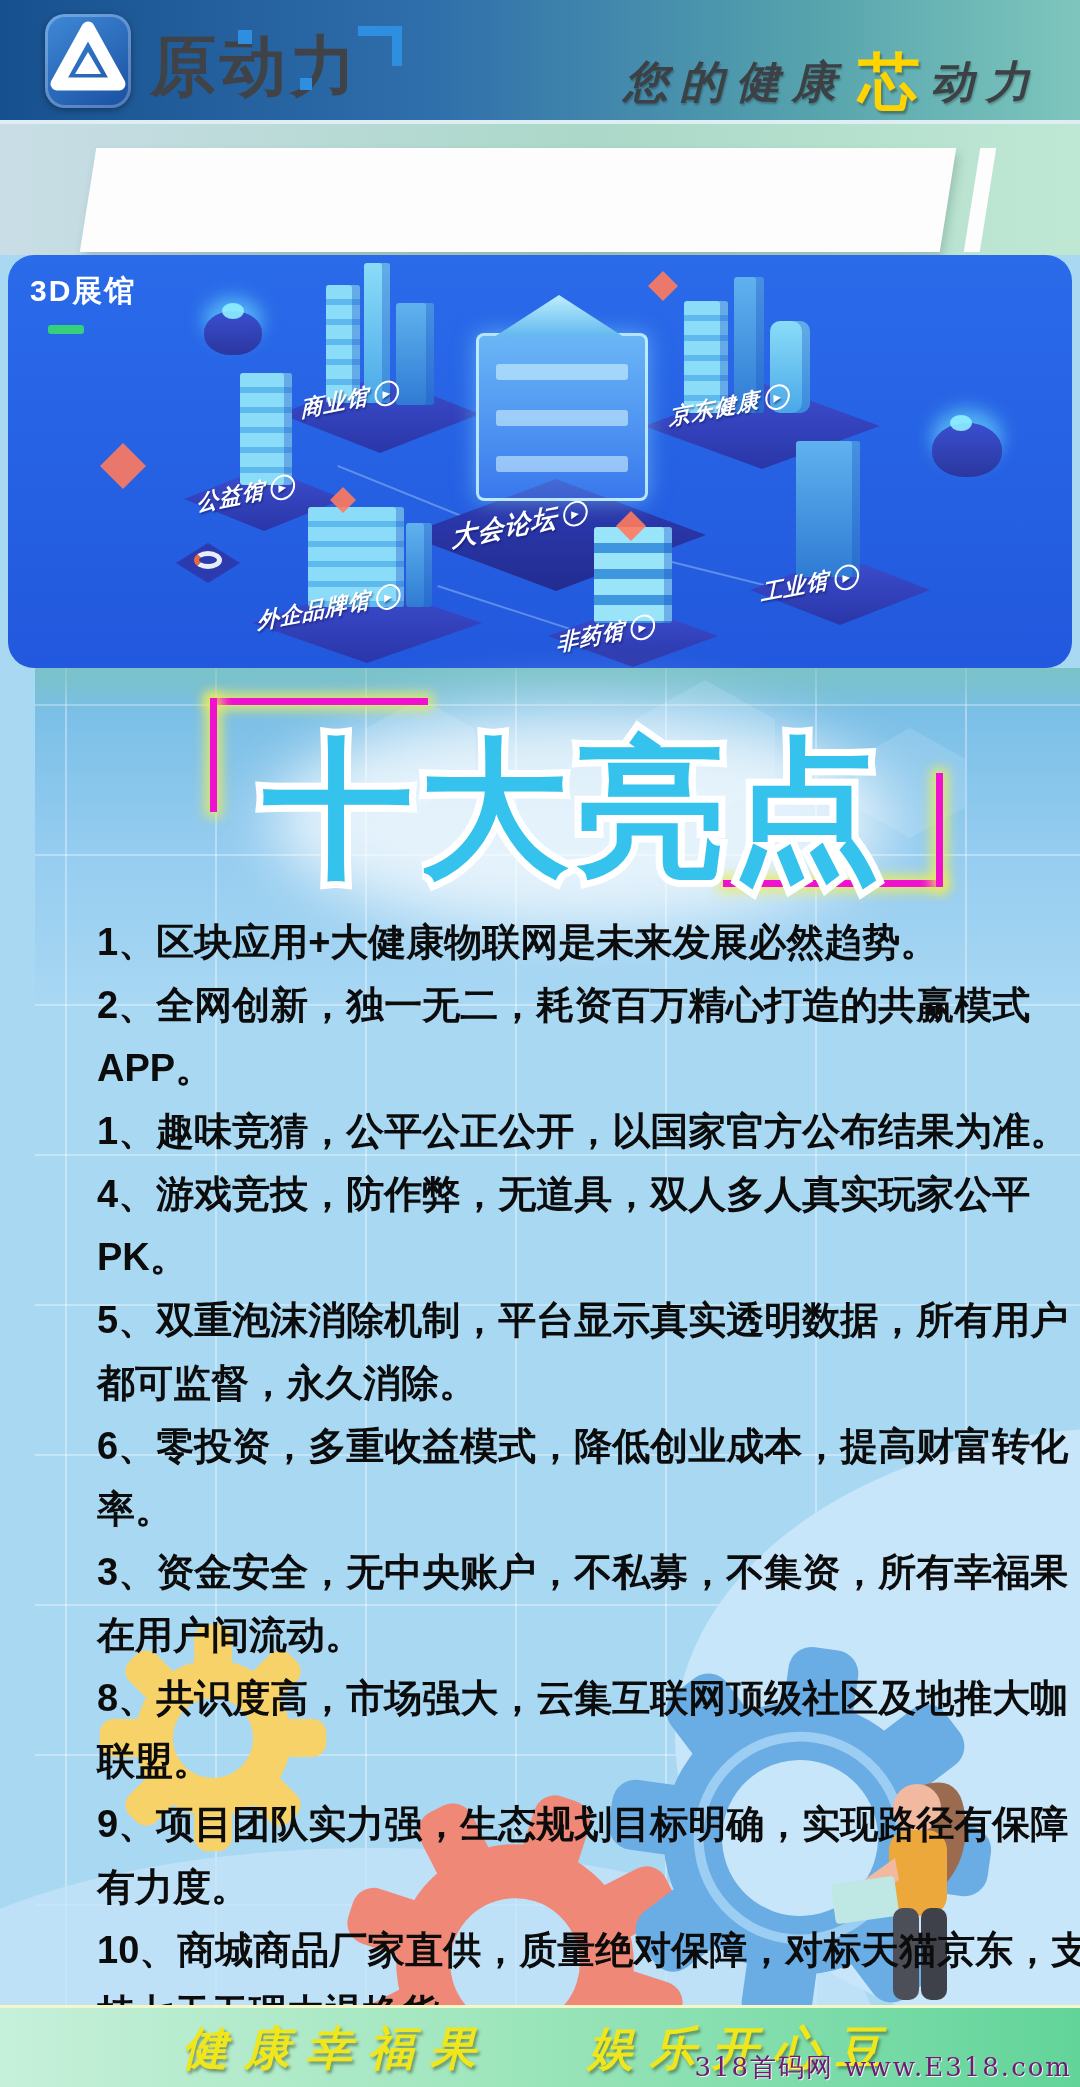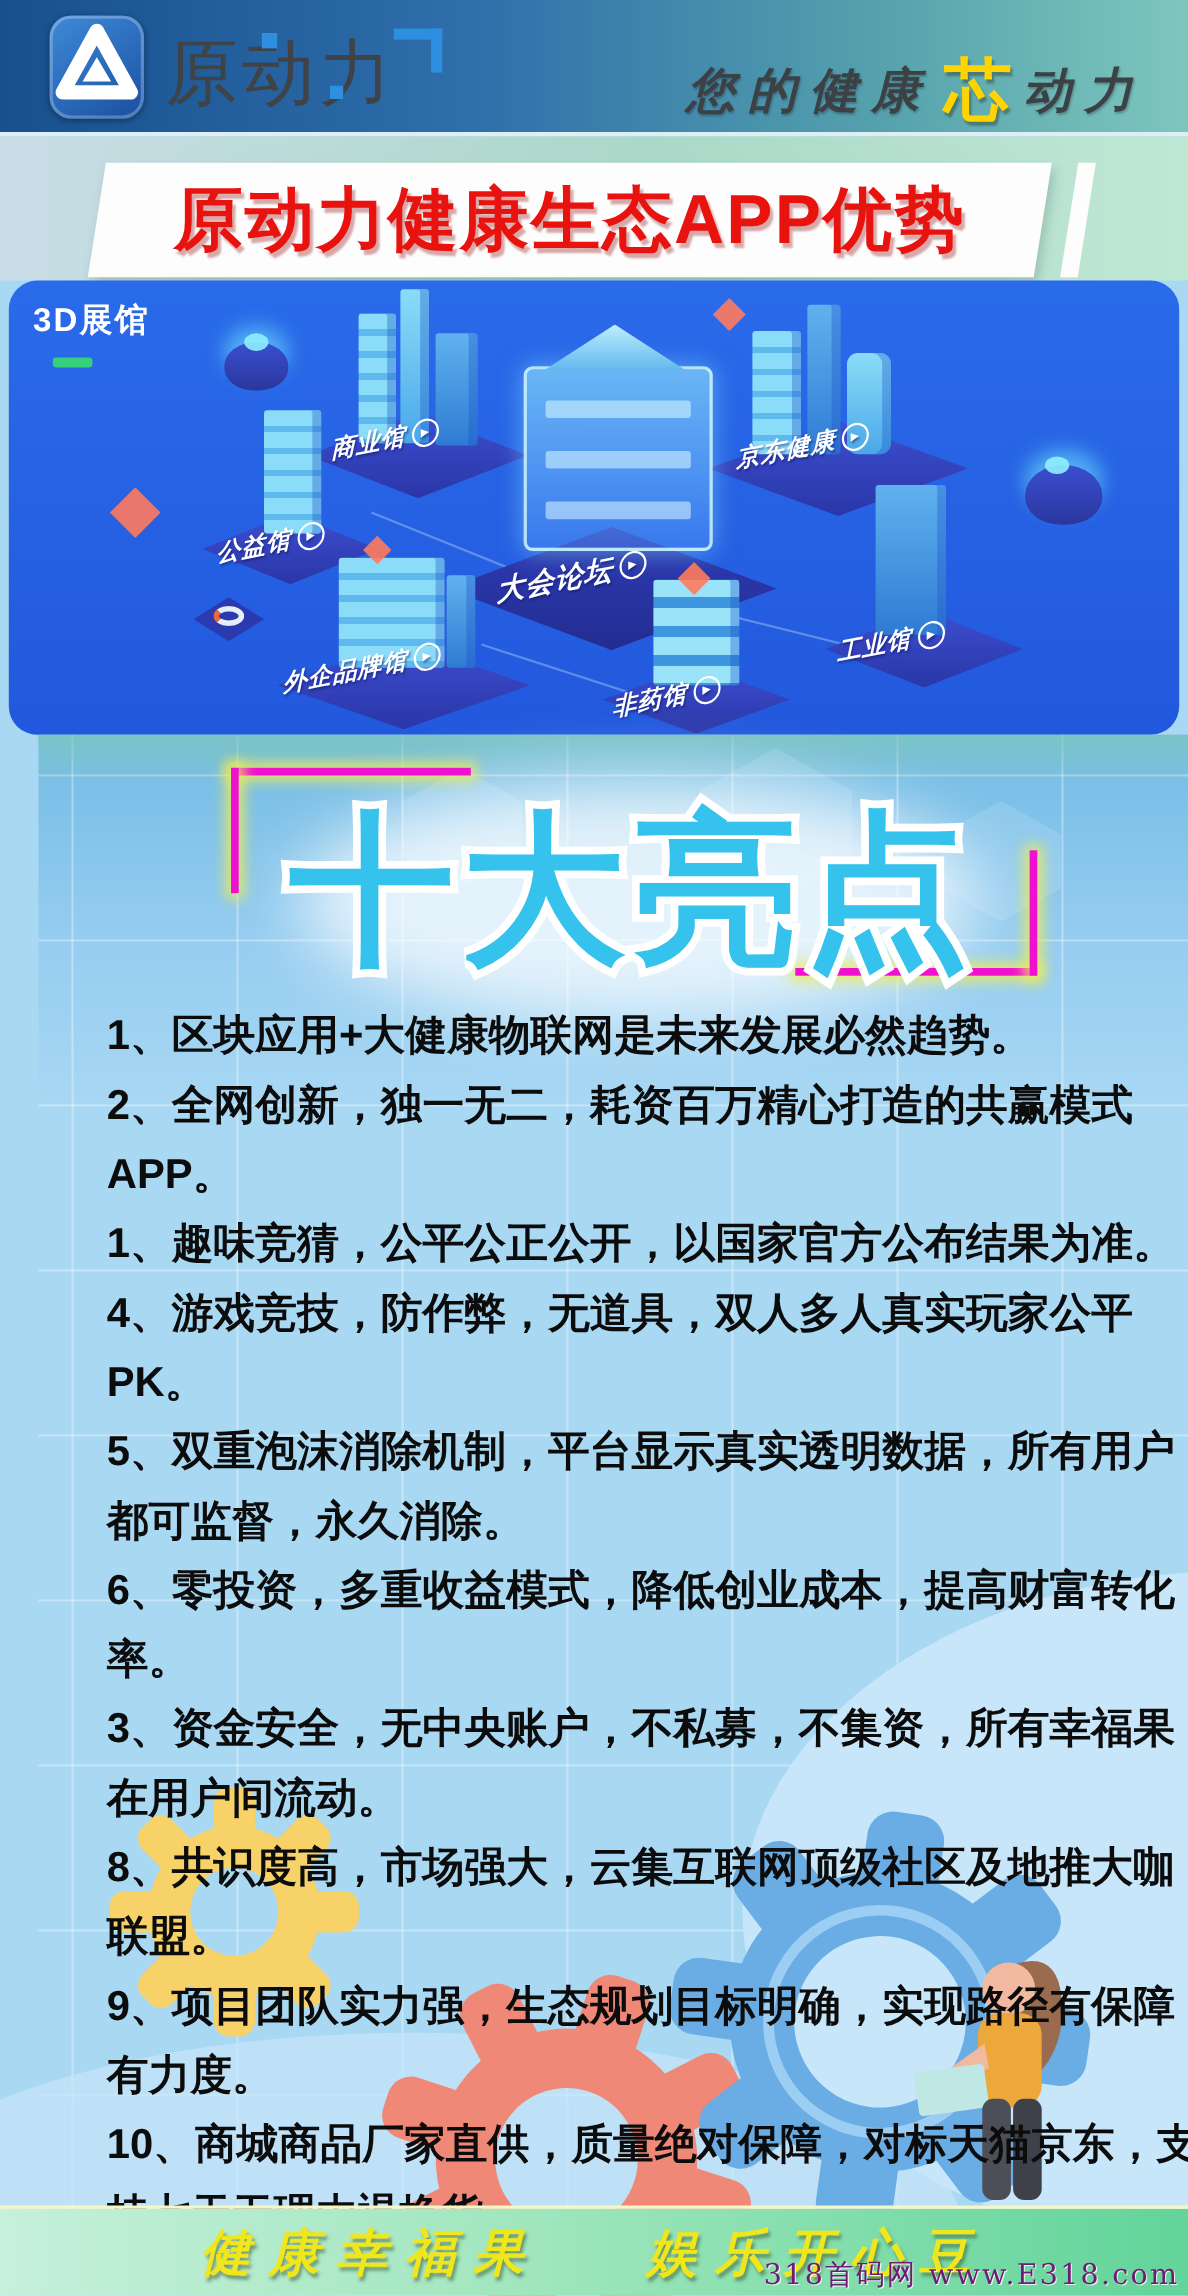--- a/index.html
+++ b/index.html
@@ -5,21 +5,21 @@
   html,body{margin:0;padding:0;}
   body{font-family:"Liberation Sans","DejaVu Sans",sans-serif;}
   .page{position:relative;width:1080px;height:2087px;overflow:hidden;background:#a9d8f3;}
 
   
   .header{position:absolute;left:0;top:0;width:1080px;height:120px;
     background:linear-gradient(90deg,#17508f 0%,#2f6fab 40%,#56a3ad 75%,#7ec6bd 100%);
     border-bottom:4px solid #dfeef2;}
   .app-icon{position:absolute;left:45px;top:14px;width:86px;height:94px;border-radius:20px;
     background:linear-gradient(145deg,#3f8ad8,#1a4fa0);box-shadow:inset 0 0 0 3px rgba(255,255,255,.25),0 2px 6px rgba(0,0,0,.35);}
-  .logo-text{position:absolute;left:150px;top:22px;font-size:66px;font-weight:400;color:#3f4347;letter-spacing:4px;}
+  .logo-text{position:absolute;left:150px;top:22px;font-size:66px;font-weight:700;color:#3f4347;letter-spacing:4px;}
   .logo-sq1{position:absolute;left:238px;top:30px;width:14px;height:14px;background:#2e8fe0;}
   .logo-sq2{position:absolute;left:300px;top:78px;width:12px;height:12px;background:#2e8fe0;}
   .logo-corner{position:absolute;left:358px;top:26px;width:34px;height:30px;border-top:10px solid #2e8fe0;border-right:10px solid #2e8fe0;}
   .slogan{position:absolute;right:38px;top:40px;display:flex;align-items:center;gap:10px;
     font-family:"DejaVu Serif","Liberation Serif",serif;font-style:italic;font-weight:700;color:#3c4146;justify-content:center;}
   .slogan .pre,.slogan .post{font-size:44px;letter-spacing:12px;text-shadow:1px 2px 2px rgba(0,0,0,.25);}
   .slogan .chip{font-size:62px;font-style:normal;font-family:"DejaVu Sans Mono","Liberation Mono",monospace;
     font-weight:800;color:#ffd400;text-shadow:2px 3px 2px rgba(40,60,40,.45);letter-spacing:0;}
 
   
@@ -117,21 +117,20 @@
     <div class="slogan">
       <span class="pre">您的健康</span>
       <span class="chip">芯</span>
       <span class="post">动力</span>
     </div>
   </div>
 
   <div class="banner-strip">
     <div class="banner-shape"></div>
     <div class="banner-slash"></div>
-    <div class="banner-title">原动力健康生态APP优势</div>
   </div>
 
   <div class="expo">
     <div class="expo-title">3D展馆</div>
     <div class="expo-dash"></div>
 
     <div class="conn" style="left:330px;top:210px;width:220px;transform:rotate(22deg);"></div>
     <div class="conn" style="left:640px;top:300px;width:230px;transform:rotate(14deg);"></div>
     <div class="conn" style="left:430px;top:330px;width:190px;transform:rotate(18deg);"></div>
 

